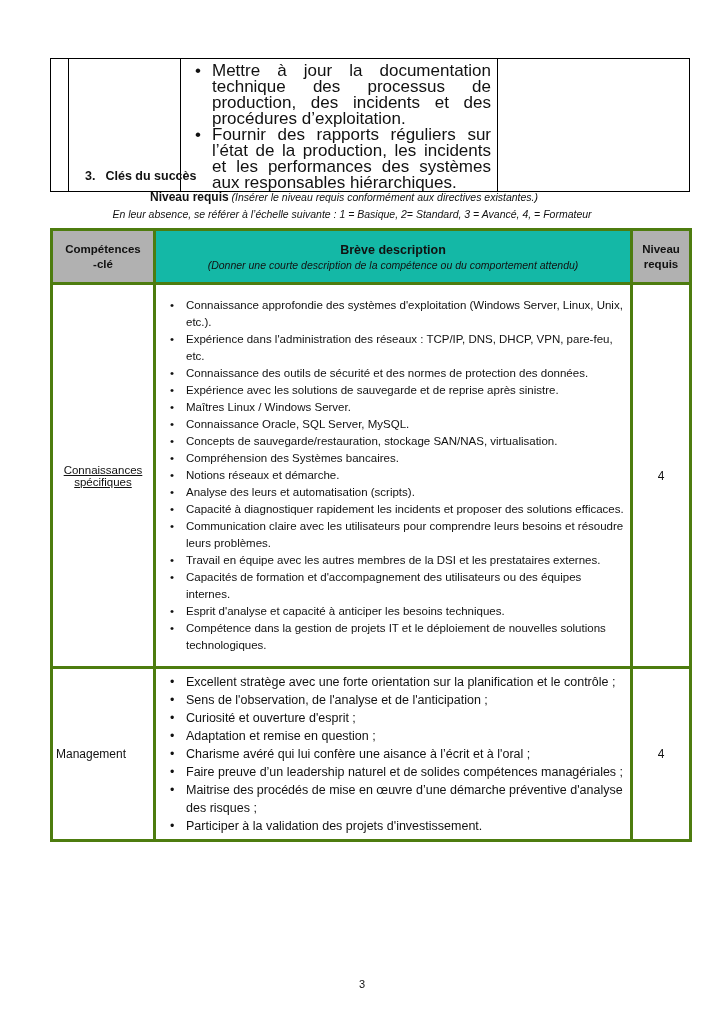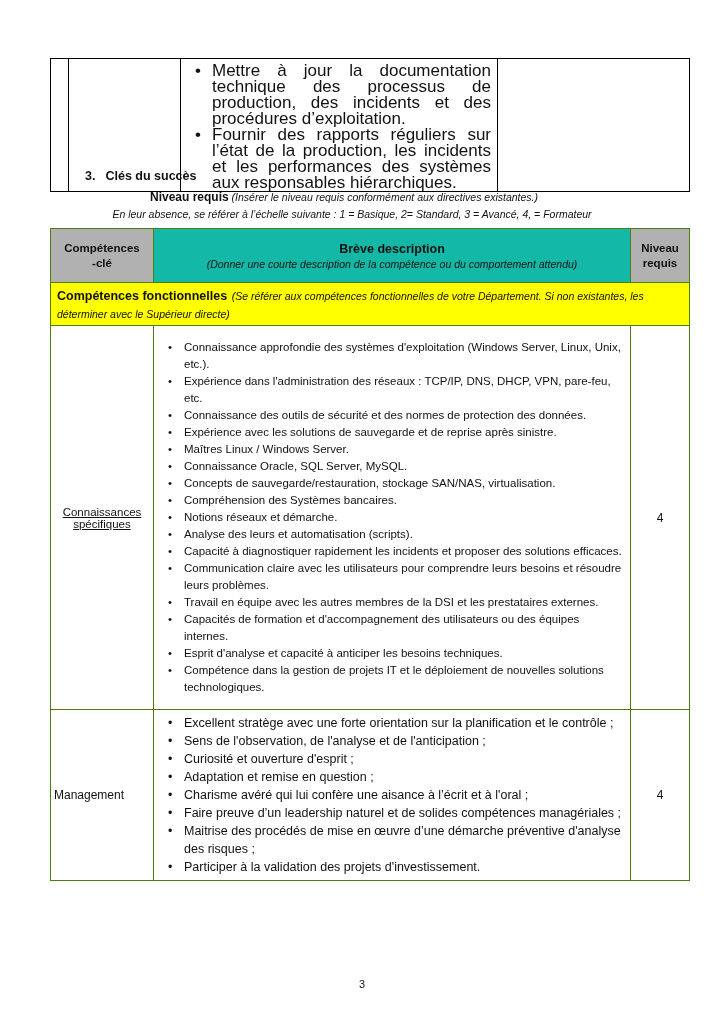--- a/index.html
+++ b/index.html
@@ -44,21 +44,21 @@
   }
 
   
   .main-table {
     position:absolute; left:50px; top:228px; width:639px;
     border-collapse:collapse; table-layout:fixed;
   }
   .main-table col.c1 { width:103px; }
   .main-table col.c2 { width:477px; }
   .main-table col.c3 { width:59px; }
-  .main-table td { border:1px solid #4d7c0f; vertical-align:middle; }
+  .main-table td { border:3px solid #4d7c0f; vertical-align:middle; }
 
   
   .main-table tr.hdr td {
     height:54px; text-align:center; vertical-align:middle;
   }
   .main-table tr.hdr td { background:#b1b1b1; }
   .hdr-col1 { font-weight:bold; font-size:11.5px; line-height:15px; }
   .hdr-col2-title { font-weight:bold; font-size:12.5px; }
   .hdr-col2-note { font-style:italic; font-size:10.5px; margin-top:2px; }
   .hdr-col3 { font-weight:bold; font-size:11.5px; line-height:15px; padding:0 4px; }
@@ -143,26 +143,20 @@
       <td style="background: rgb(177, 177, 177);">
         <div class="hdr-col1">Compétences</div>
         <div class="hdr-col1">-clé</div>
       </td>
       <td style="background: #14b8a6;">
         <div class="hdr-col2-title">Brève description</div>
         <div class="hdr-col2-note">(Donner une courte description de la compétence ou du comportement attendu)</div>
       </td>
       <td style="background: rgb(177, 177, 177);">
         <div class="hdr-col3">Niveau requis</div>
-      </td>
-    </tr>
-    <tr class="section">
-      <td colspan="3" id="yellow-cell" style="background: rgb(255, 255, 0);">
-        <span class="sect-title">Compétences fonctionnelles</span>
-        <span class="sect-note">(Se référer aux compétences fonctionnelles de votre Département. Si non existantes, les déterminer avec le Supérieur directe)</span>
       </td>
     </tr>
   </thead>
   <tbody id="comp-rows">
       <tr>
         <td class="col-comp"><span>Connaissances spécifiques</span></td>
         <td class="col-desc">
           <ul>
             <li>Connaissance approfondie des systèmes d'exploitation (Windows Server, Linux, Unix, etc.).</li>
             <li>Expérience dans l'administration des réseaux : TCP/IP, DNS, DHCP, VPN, pare-feu, etc.</li>

